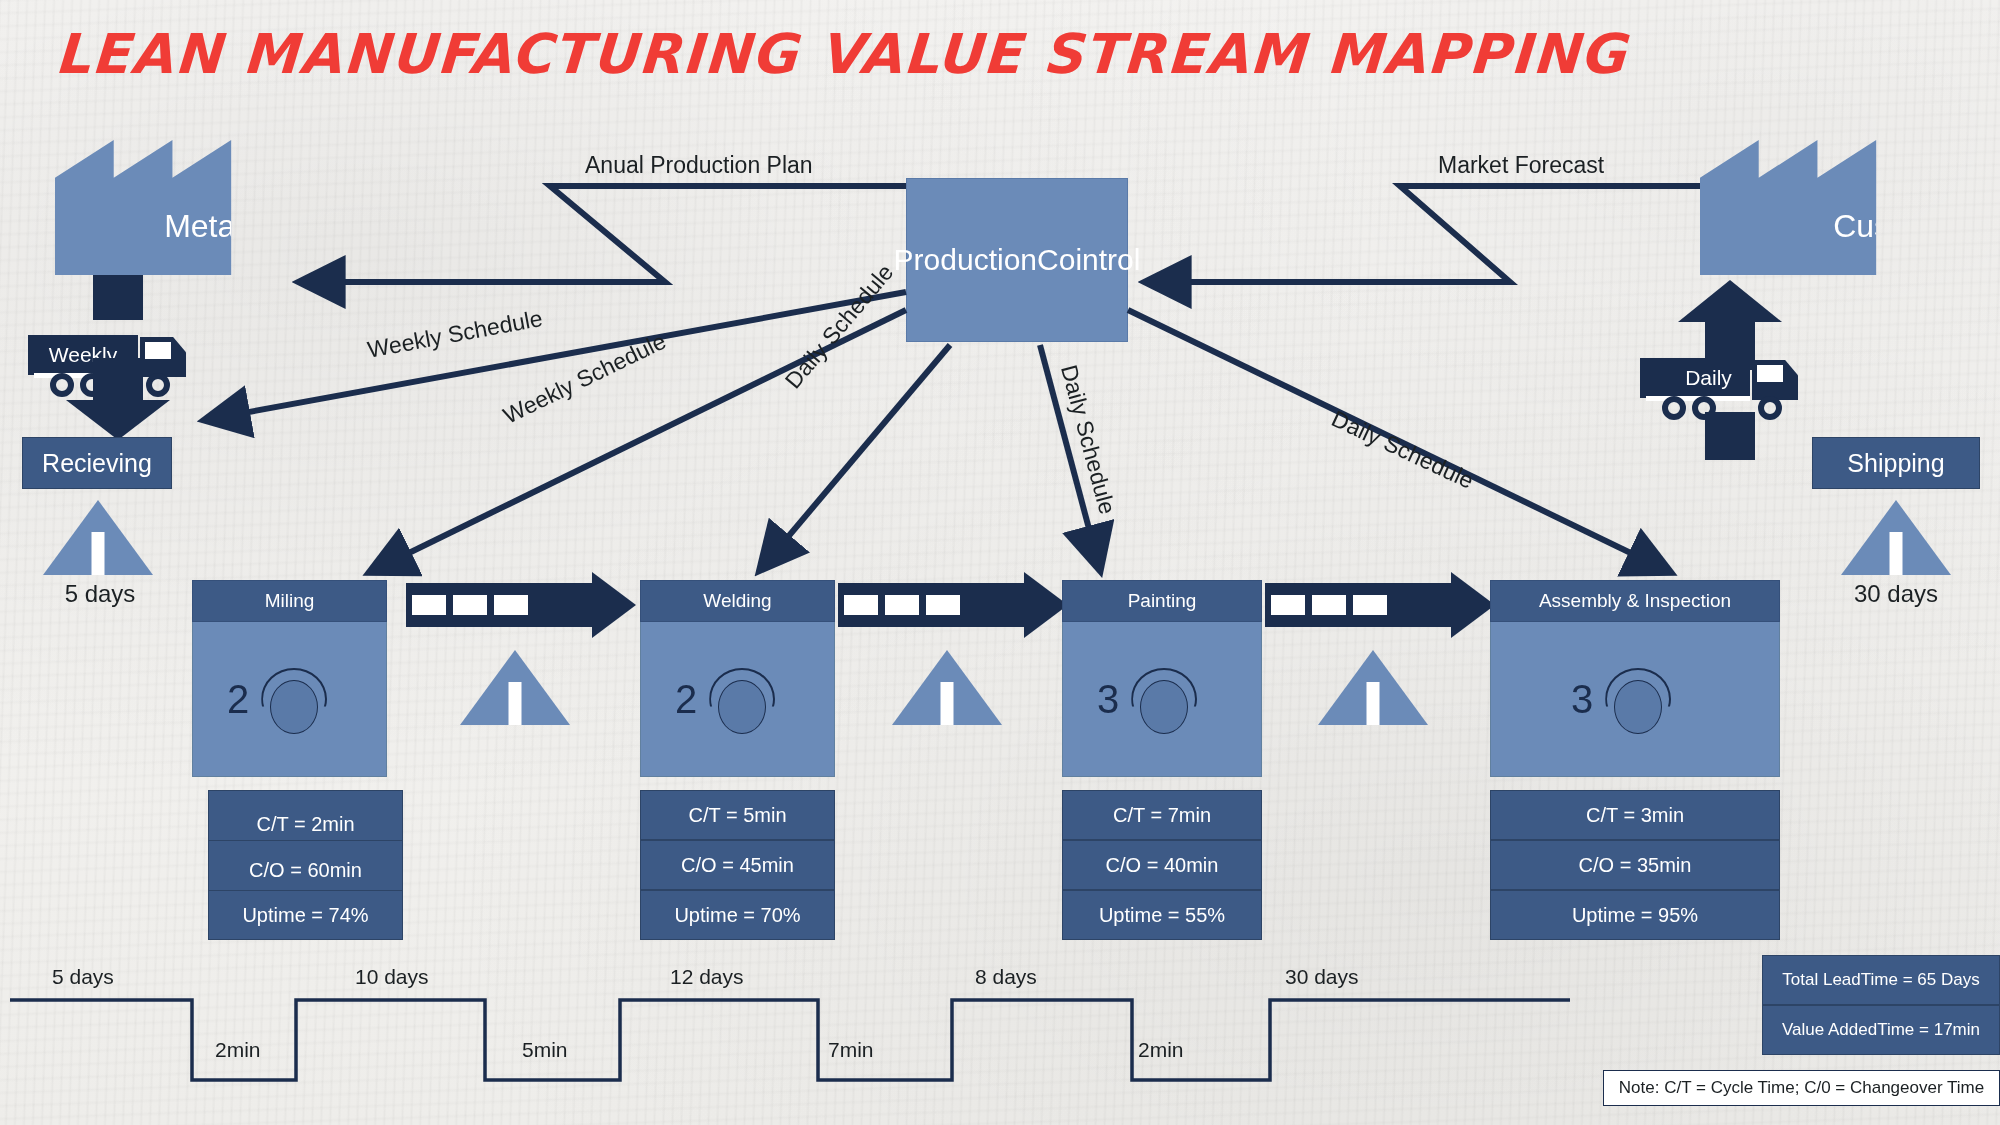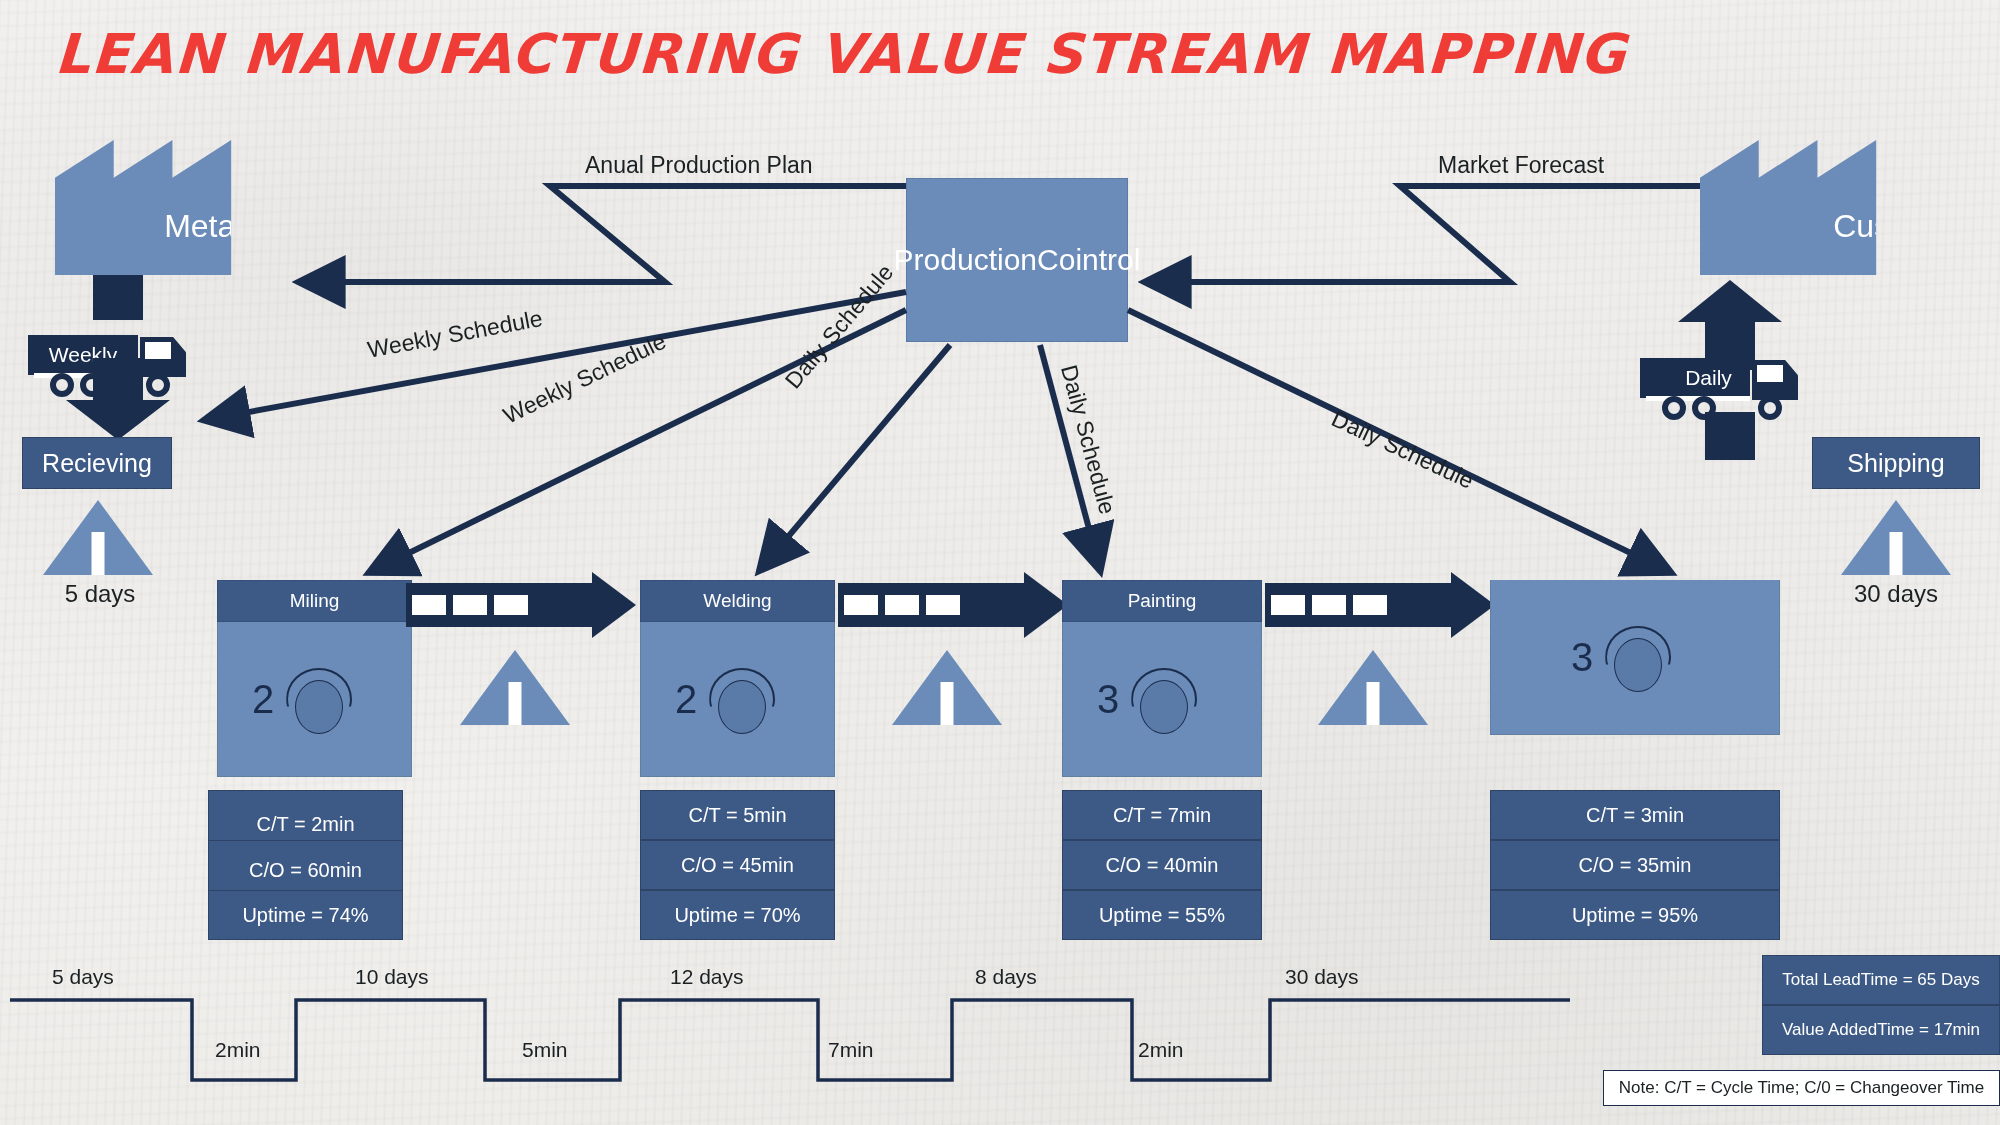--- a/index.html
+++ b/index.html
@@ -291,21 +291,21 @@
     <span>Shipping</span>
   </div>
 
   <div class="invtri" style="left:1841px; top:500px; width:110px; height:75px;">
     <div class="tri">
         <div class="ibar"></div>
       </div>
   </div>
   <div class="invlabel" style="left:1816px; top:580px; width:160px;">30 days</div>
 
-  <div class="proc" style="left:217px; top:580px; width:195px;">
+  <div class="proc" style="left:192px; top:580px; width:195px;">
     <div class="proc-head">Miling</div>
     <div class="proc-body" style="height:155px;">
       <span class="worker-count">2</span>
       <span class="operator">
         <span class="op-arc2"></span>
           <span class="op-head"></span>
       </span>
     </div>
   </div>
   <div class="datarow" style="left:208px; top:790px; width:195px; height:68px;">C/T = 2min</div>
@@ -376,20 +376,21 @@
       </div>
     <div class="head" style="left:186px;"></div>
   </div>
   <div class="invtri" style="left:1318px; top:650px; width:110px; height:75px;">
     <div class="tri">
         <div class="ibar"></div>
       </div>
   </div>
 
   <div class="proc" style="left:1490px; top:580px; width:290px;">
+    <div class="proc-head">Assembly &amp; Inspection</div>
     <div class="proc-body" style="height:155px;">
       <span class="worker-count" style="margin-left:80px;">3</span>
       <span class="operator">
         <span class="op-arc2"></span>
           <span class="op-head"></span>
       </span>
     </div>
   </div>
   <div class="datarow" style="left:1490px; top:790px; width:290px; height:50px;">C/T = 3min</div>
   <div class="datarow" style="left:1490px; top:840px; width:290px; height:50px;">C/O = 35min</div>

